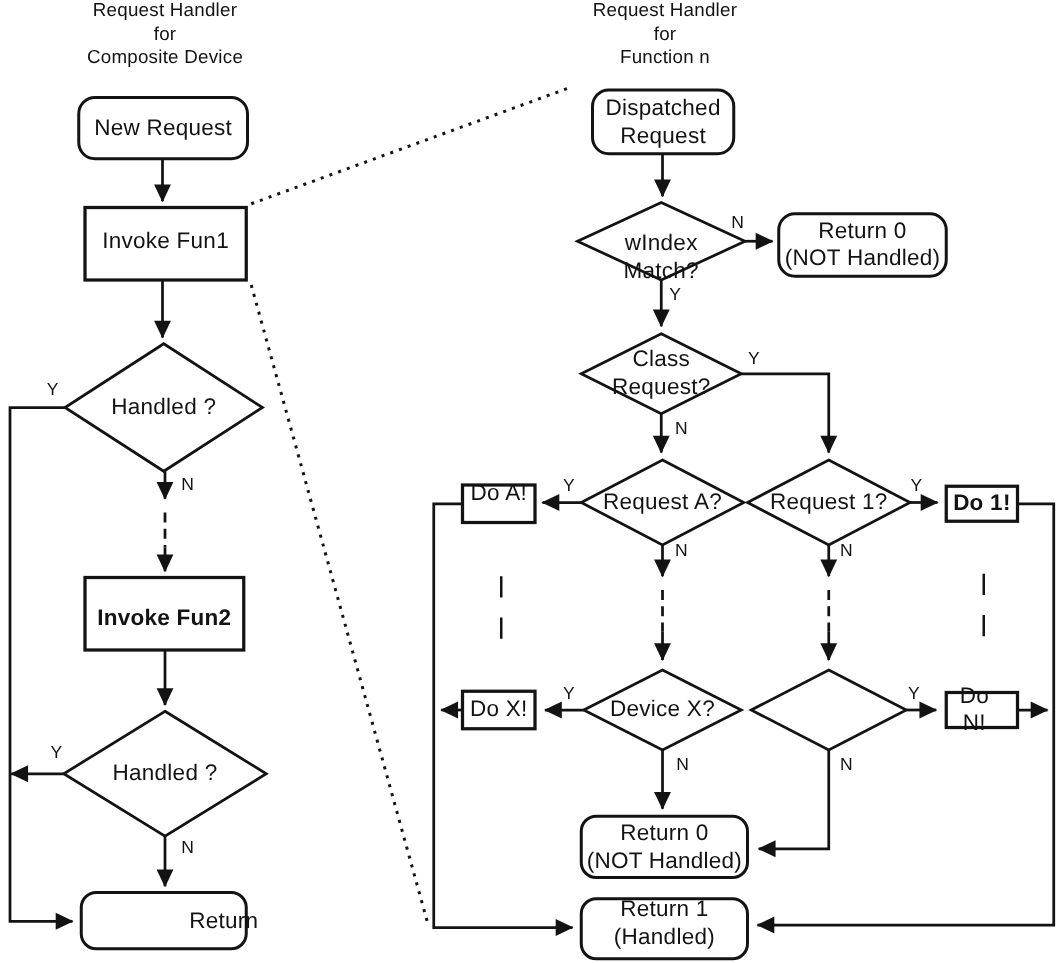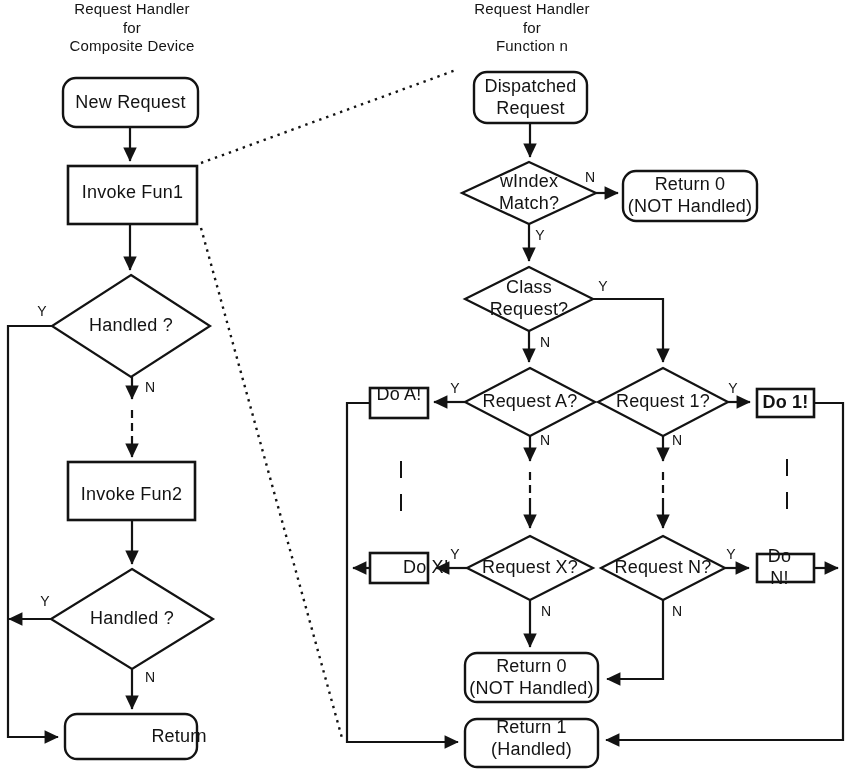--- a/index.html
+++ b/index.html
@@ -103,39 +103,38 @@
   <div class="lbl title" style="left:37px;top:2px;width:190px;height:52px;">Request Handler
 for
 Composite Device</div>
   <div class="lbl title" style="left:437px;top:2px;width:190px;height:52px;">Request Handler
 for
 Function n</div>
 
   <div class="lbl" style="left:63px;top:78px;width:135px;height:49px;">New Request</div>
   <div class="lbl" style="left:68px;top:162px;width:129px;height:62px;">Invoke Fun1</div>
   <div class="lbl" style="left:52px;top:275px;width:158px;height:102px;">Handled ?</div>
-  <div class="lbl" style="left:68px;top:462px;width:127px;height:66px;">Invoke Fun2</div>
+  <div class="lbl" style="left:68px;top:462px;width:127px;height:66px;font-weight:bold;">Invoke Fun2</div>
   <div class="lbl" style="left:51px;top:569px;width:162px;height:100px;">Handled ?</div>
   <div class="lbl" style="left:65px;top:714px;width:132px;height:45px;margin-left:48px;">Return</div>
 
   <div class="lbl" style="left:474px;top:72px;width:113px;height:51px;">Dispatched
 Request</div>
-  <div class="lbl" style="left:462px;top:162px;width:134px;height:62px;">wIndex
+  <div class="lbl" style="left:462px;top:175px;width:134px;height:62px;">wIndex
 Match?</div>
   <div class="lbl" style="left:623px;top:171px;width:134px;height:50px;">Return 0
 (NOT Handled)</div>
   <div class="lbl" style="left:465px;top:267px;width:128px;height:64px;">Class
 Request?</div>
   <div class="lbl" style="left:465px;top:368px;width:130px;height:68px;">Request A?</div>
   <div class="lbl" style="left:598px;top:368px;width:130px;height:68px;">Request 1?</div>
   <div class="lbl" style="left:370px;top:380px;width:58px;height:30px;">Do A!</div>
   <div class="lbl" style="left:757px;top:389px;width:57px;height:28px;font-weight:bold;">Do 1!</div>
-  <div class="lbl" style="left:467px;top:536px;width:126px;height:64px;">Request X?</div>
-  <div class="lbl" style="left:601px;top:536px;width:124px;height:64px;">Request N?</div>
-  <div class="lbl" style="left:370px;top:553px;width:58px;height:30px;padding-left:27px;">Do X!</div>
+  <div class="lbl" style="left:467px;top:536px;width:126px;height:64px;">Device X?</div>
+  <div class="lbl" style="left:370px;top:553px;width:58px;height:30px;">Do X!</div>
   <div class="lbl" style="left:757px;top:554px;width:45px;height:28px;">Do N!</div>
   <div class="lbl" style="left:465px;top:653px;width:133px;height:49px;">Return 0
 (NOT Handled)</div>
   <div class="lbl" style="left:465px;top:719px;width:133px;height:40px;">Return 1
 (Handled)</div>
 
   <div class="yn" style="left:33px;top:302px;">Y</div>
   <div class="yn" style="left:141px;top:378px;">N</div>
   <div class="yn" style="left:36px;top:592px;">Y</div>
   <div class="yn" style="left:141px;top:668px;">N</div>

